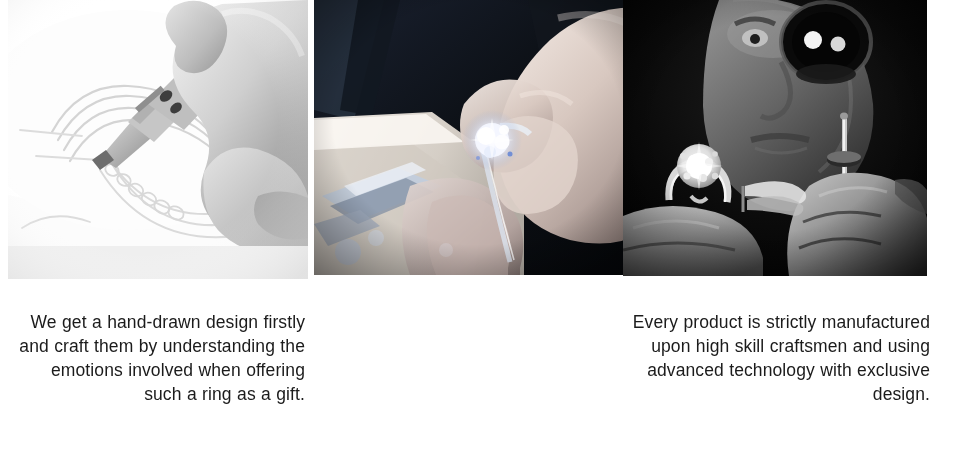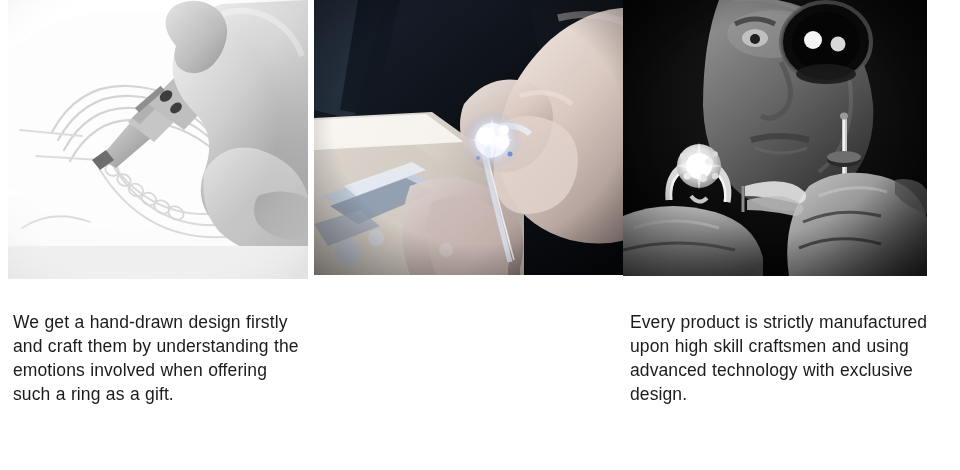--- a/index.html
+++ b/index.html
@@ -12,20 +12,21 @@
     height: 470px;
     overflow: hidden;
     font-family: "Liberation Sans", sans-serif;
   }
 
   .features-row {
     position: relative;
     width: 960px;
     height: 452px;
     background: #ffffff;
+    text-align: right;
   }
 
   .feature-col {
     position: absolute;
     top: 0;
   }
   .col-1 { left: 8px;   width: 300px; }
   .col-2 { left: 314px; width: 328px; }
   .col-3 { left: 623px; width: 304px; border-radius: 10px; }
 

